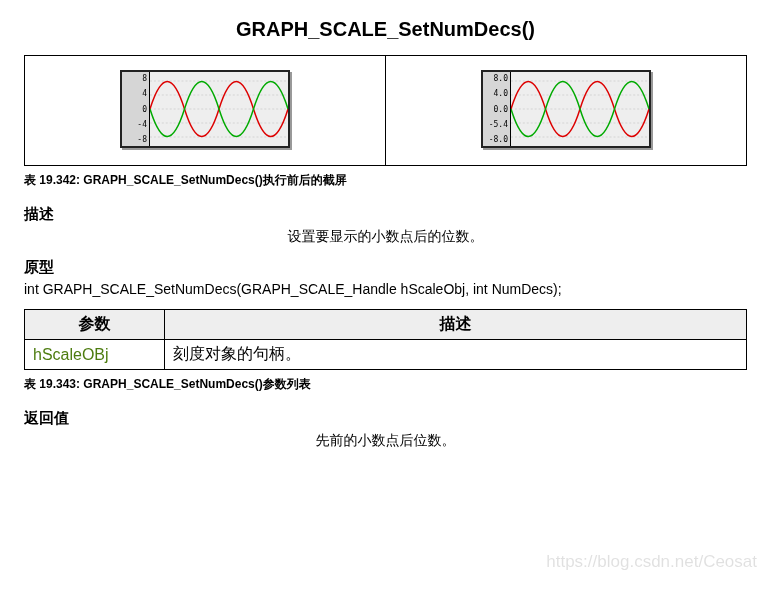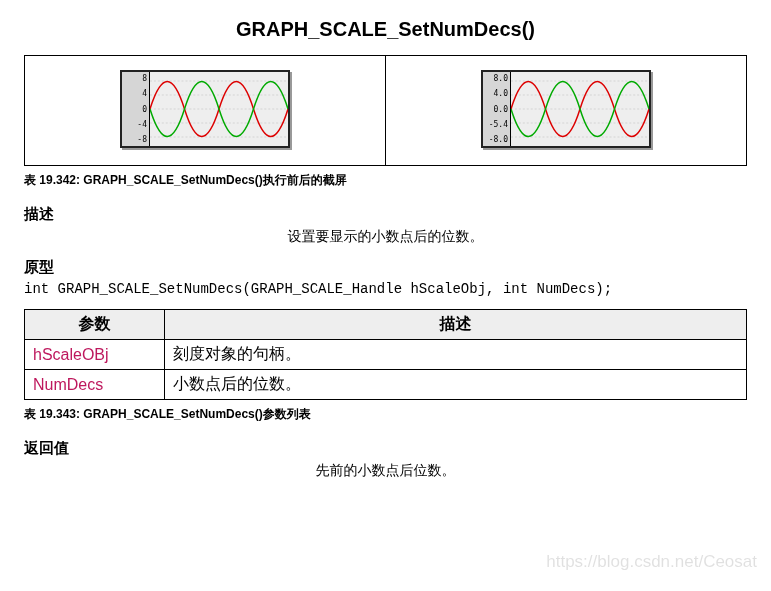--- a/index.html
+++ b/index.html
@@ -46,40 +46,40 @@
   .section-h {
     font-size: 15px;
     font-weight: bold;
     margin: 10px 0 4px 0;
   }
   .body-text {
     margin: 2px 0 12px 0;
     text-align: center;
   }
   .proto {
-    font-family: Liberation Mono, monospace;
+    font-family: Liberation Sans, sans-serif;
     font-size: 14px;
     margin: 2px 0 12px 0;
   }
   .param-table {
     width: 100%;
     border-collapse: collapse;
   }
   .param-table th, .param-table td {
     border: 1px solid #000;
     padding: 4px 8px;
     font-size: 16px;
   }
   .param-table th {
     background: #eee;
     font-weight: bold;
     text-align: center;
   }
   .param-table .pname {
-    color: #be185d;
+    color: #4d7c0f;
     font-family: Arial, sans-serif;
     width: 140px;
   }
   .watermark {
     position: fixed;
     right: 14px;
     bottom: 19px;
     color: rgba(0,0,0,0.12);
     font-size: 17px;
     font-family: Liberation Sans, sans-serif;
@@ -180,24 +180,20 @@
 <table class="param-table">
   <tbody>
       <tr>
     <th>参数</th>
     <th>描述</th>
   </tr>
   <tr>
     <td class="pname">hScaleOBj</td>
     <td>刻度对象的句柄。</td>
   </tr>
-  <tr>
-    <td class="pname">NumDecs</td>
-    <td>小数点后的位数。</td>
-  </tr>
 </tbody>
   </table>
 
 <div class="caption">表 19.343: GRAPH_SCALE_SetNumDecs()参数列表</div>
 
 <div class="section-h">返回值</div>
 <div class="body-text">先前的小数点后位数。</div>
 
 <div class="watermark">https://blog.csdn.net/Ceosat</div>
 

